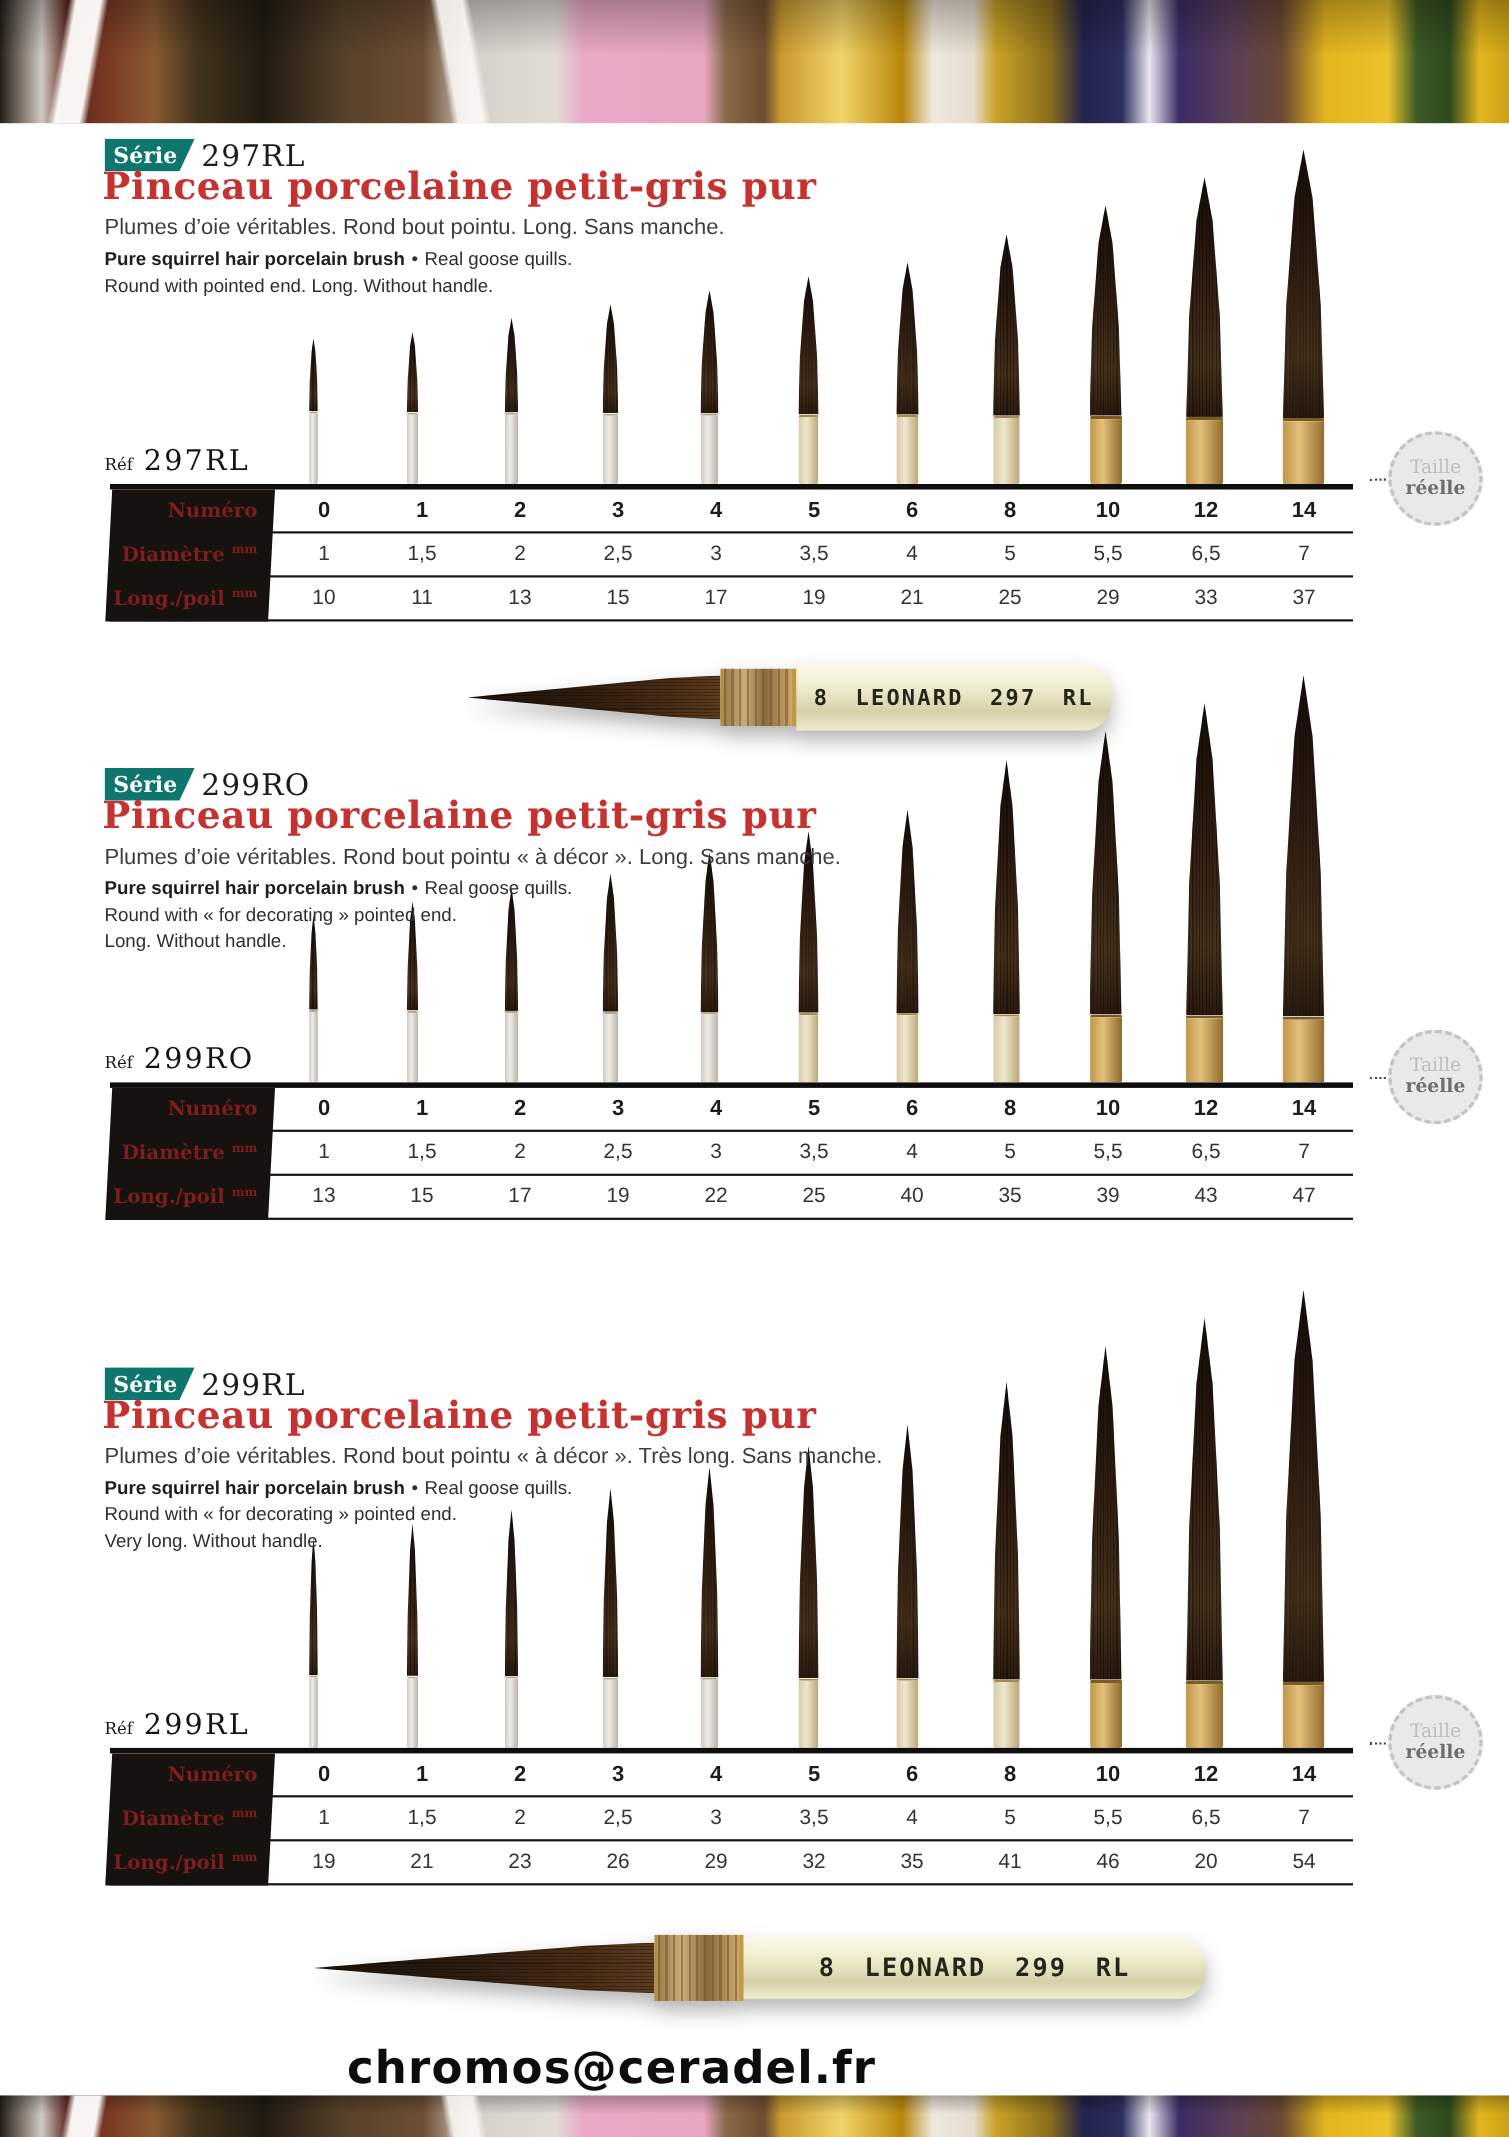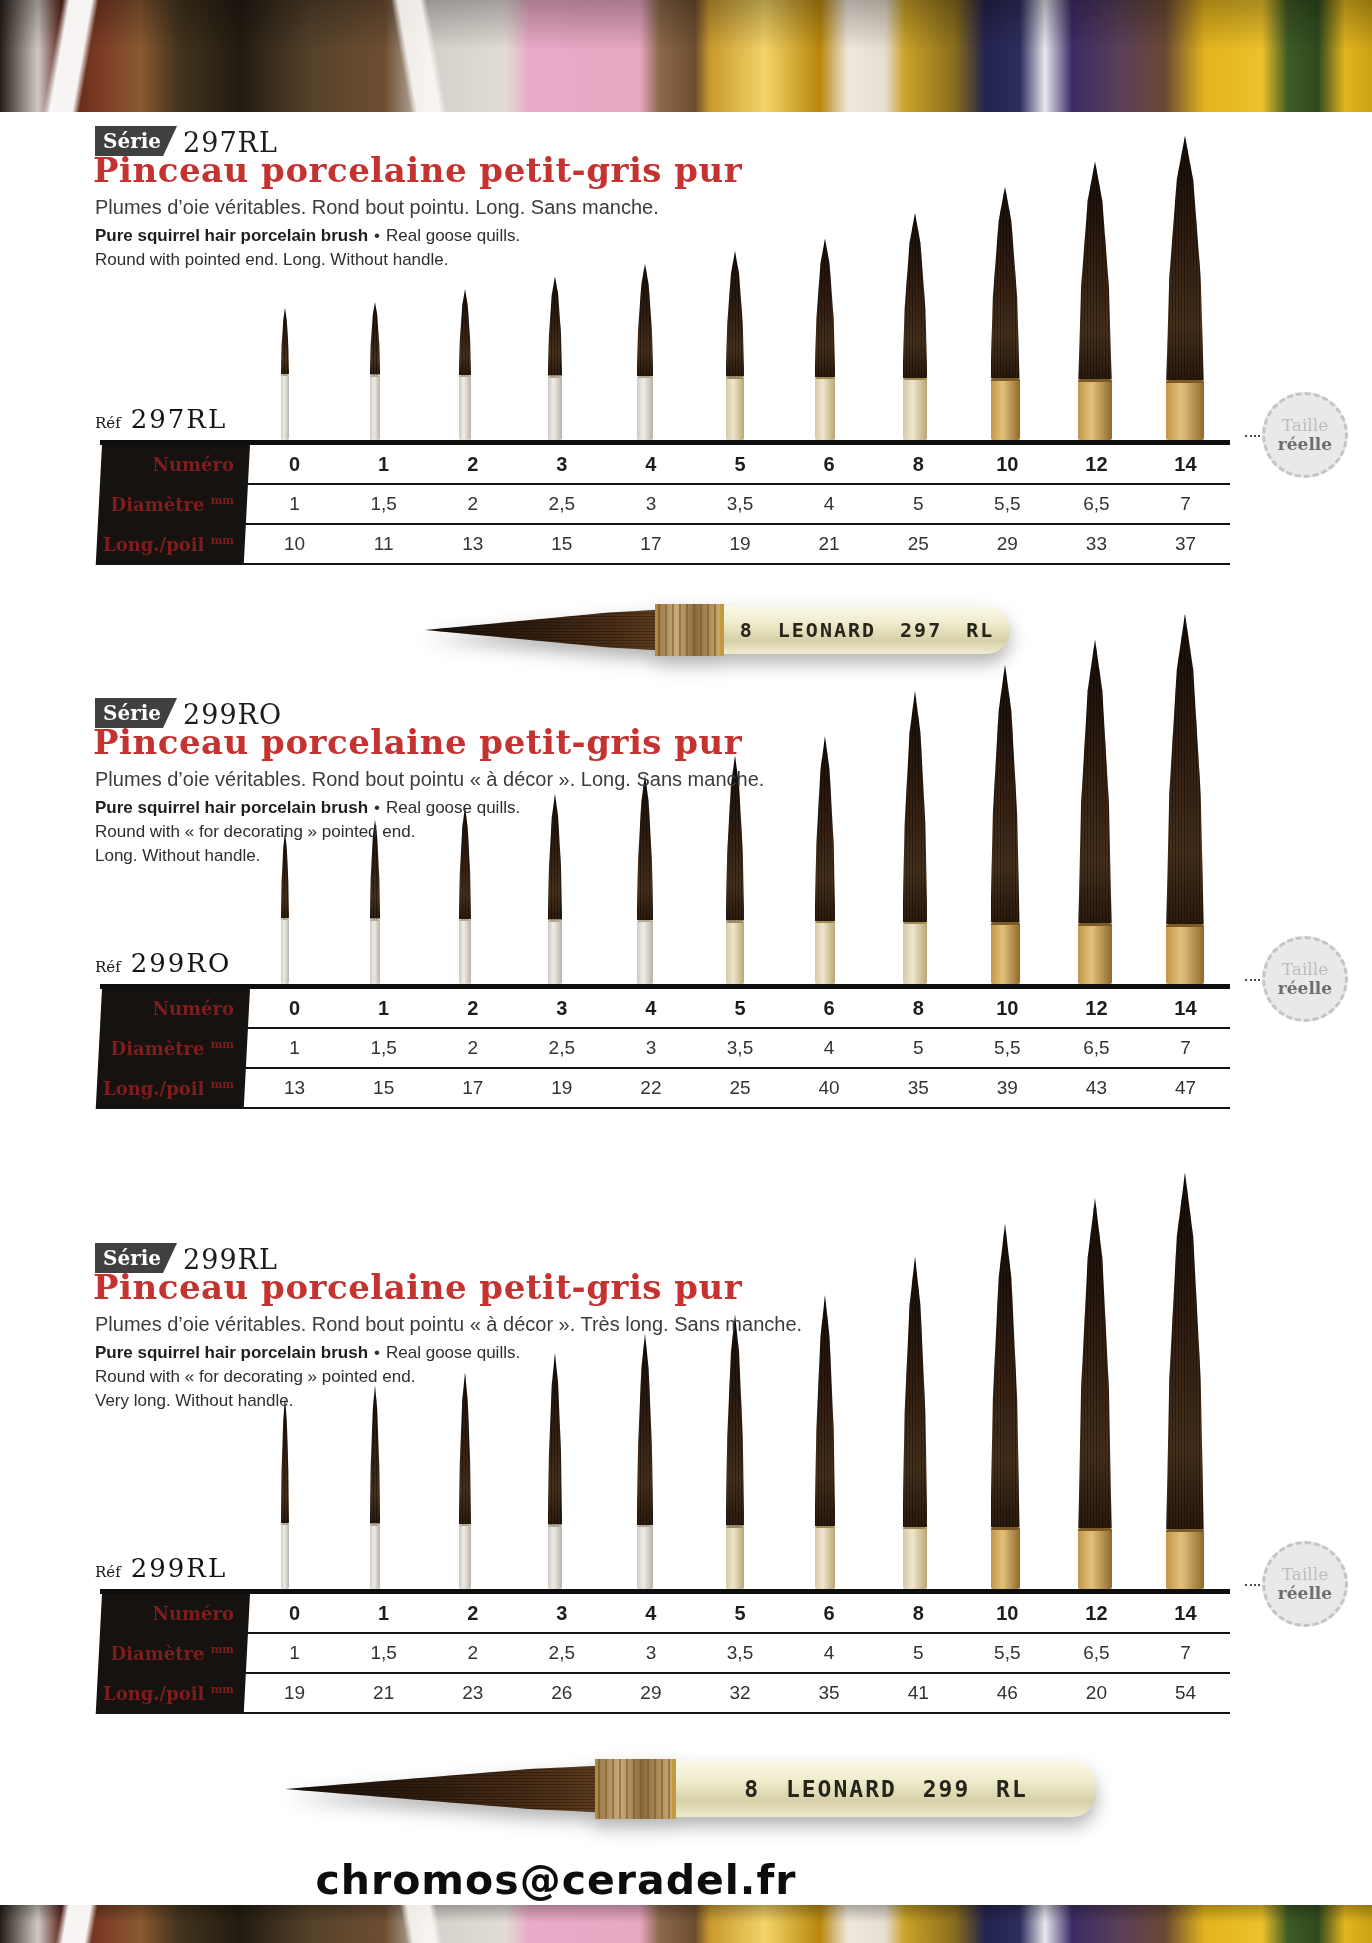--- a/index.html
+++ b/index.html
@@ -25,21 +25,21 @@
   .banner-top{top:0;height:112px;}
   .banner-bottom{top:1905px;height:38px;}
 
   
   .section{position:absolute;left:0;width:1372px;}
   .sec-1{top:120px;height:560px;--table-top:320px;--fan-h:320px;}
   .sec-2{top:692px;height:420px;--table-top:292px;--fan-h:390px;}
   .sec-3{top:1237px;height:480px;--table-top:352px;--fan-h:420px;}
 
   .serie-row{position:absolute;top:6px;left:95px;display:flex;align-items:flex-end;z-index:3;}
-  .serie-tag{display:inline-block;background:#404040;color:#fff;
+  .serie-tag{display:inline-block;background:#0f766e;color:#fff;
     font-family:"DejaVu Serif",serif;font-size:20px;font-weight:600;
     padding:3px 16px 3px 8px;clip-path:polygon(0 0,100% 0,calc(100% - 14px) 100%,0 100%);}
   .serie-code{font-family:"DejaVu Serif",serif;font-size:27px;color:#1c1c1c;margin-left:6px;
     letter-spacing:1px;line-height:1;}
   .sec-title{position:absolute;top:30px;left:93px;margin:0;font-family:"DejaVu Serif",serif;
     font-weight:600;font-size:34px;color:#c53331;letter-spacing:.5px;z-index:3;white-space:nowrap;}
   .desc-fr{position:absolute;top:76px;left:95px;margin:0;font-size:20px;color:#3c3c3c;z-index:3;white-space:nowrap;}
   .desc-en{position:absolute;top:104px;left:95px;margin:0;font-size:17px;color:#2e2e2e;
     line-height:24px;z-index:3;}
   .desc-en .b{font-weight:700;color:#1e1e1e;}
@@ -101,21 +101,21 @@
     border-left:3px solid #b08c3c;border-right:4px solid #c3993f;}
   .photo .p-handle{position:relative;display:flex;align-items:center;justify-content:center;
     background:linear-gradient(180deg,#fbf8e8 0%,#efeccd 35%,#d6d0a8 72%,#efeccf 100%);
     border-radius:0 24px 24px 0;}
   .photo .p-handle span{font-family:"DejaVu Sans Mono",monospace;font-weight:700;color:#26251b;
     letter-spacing:2px;word-spacing:10px;}
 
   .photo-1{left:425px;top:604px;}
   .photo-1 .p-hair{width:230px;height:40px;}
   .photo-1 .p-wrap{width:62px;height:52px;}
-  .photo-1 .p-handle{width:286px;height:48px;}
+  .photo-1 .p-handle{width:286px;height:60px;}
   .photo-1 .p-handle span{font-size:20px;}
 
   .photo-2{left:335px;top:1144px;}
   .photo-2 .p-hair{width:300px;height:52px;}
   .photo-2 .p-wrap{width:76px;height:66px;}
   .photo-2 .p-handle{width:360px;height:60px;}
   .photo-2 .p-handle span{font-size:25px;}
 
   .photo-3{left:285px;top:1759px;}
   .photo-3 .p-hair{width:310px;height:46px;}

